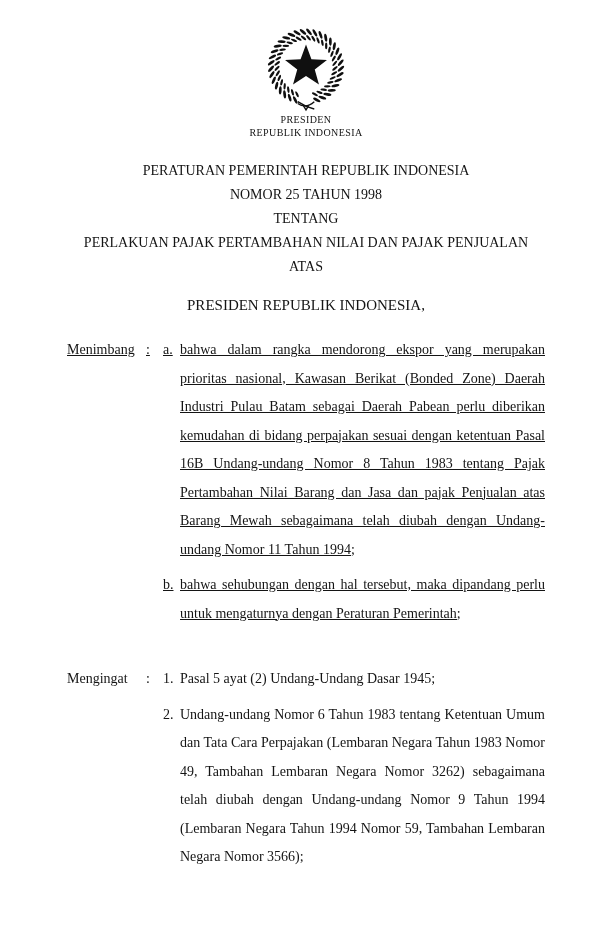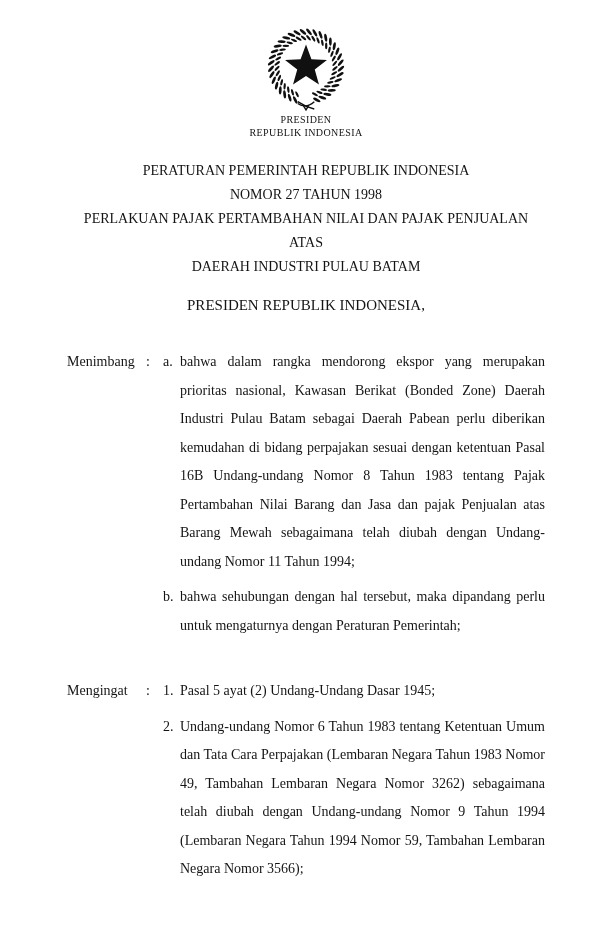--- a/index.html
+++ b/index.html
@@ -34,21 +34,21 @@
     margin-top: 14px;
     text-align: center;
     font-size: 15px;
     line-height: 24px;
   }
   .section {
     display: flex;
     font-size: 14px;
     line-height: 28.5px;
   }
-  .section-considering { margin-top: 31px; }
+  .section-considering { margin-top: 19px; text-decoration: underline; }
   .section-recalling   { margin-top: 37px; }
   .sec-label { width: 79px; flex: none; }
   .sec-colon { width: 17px; flex: none; }
   .sec-items { flex: 1; min-width: 0; }
   .item { display: flex; }
   .item + .item { margin-top: 7px; }
   .marker { width: 17px; flex: none; }
   .itext  { flex: 1; text-align: justify; }
 </style>
 </head>
@@ -137,23 +137,23 @@
     </svg>
   </div>
 
   <div class="letterhead">
     <div>PRESIDEN</div>
     <div>REPUBLIK INDONESIA</div>
   </div>
 
   <div class="title-block">
     <div>PERATURAN PEMERINTAH REPUBLIK INDONESIA</div>
-    <div>NOMOR 27 TAHUN 1998</div>
+    <div>NOMOR 25 TAHUN 1998</div>
+    <div>TENTANG</div>
     <div>PERLAKUAN PAJAK PERTAMBAHAN NILAI DAN PAJAK PENJUALAN ATAS</div>
-    <div>DAERAH INDUSTRI PULAU BATAM</div>
   </div>
 
   <div class="salutation">PRESIDEN REPUBLIK INDONESIA,</div>
 
   <div class="section section-considering">
     <div class="sec-label">Menimbang</div>
     <div class="sec-colon">:</div>
     <div class="sec-items">
       <div class="item">
         <span class="marker">a.</span>

